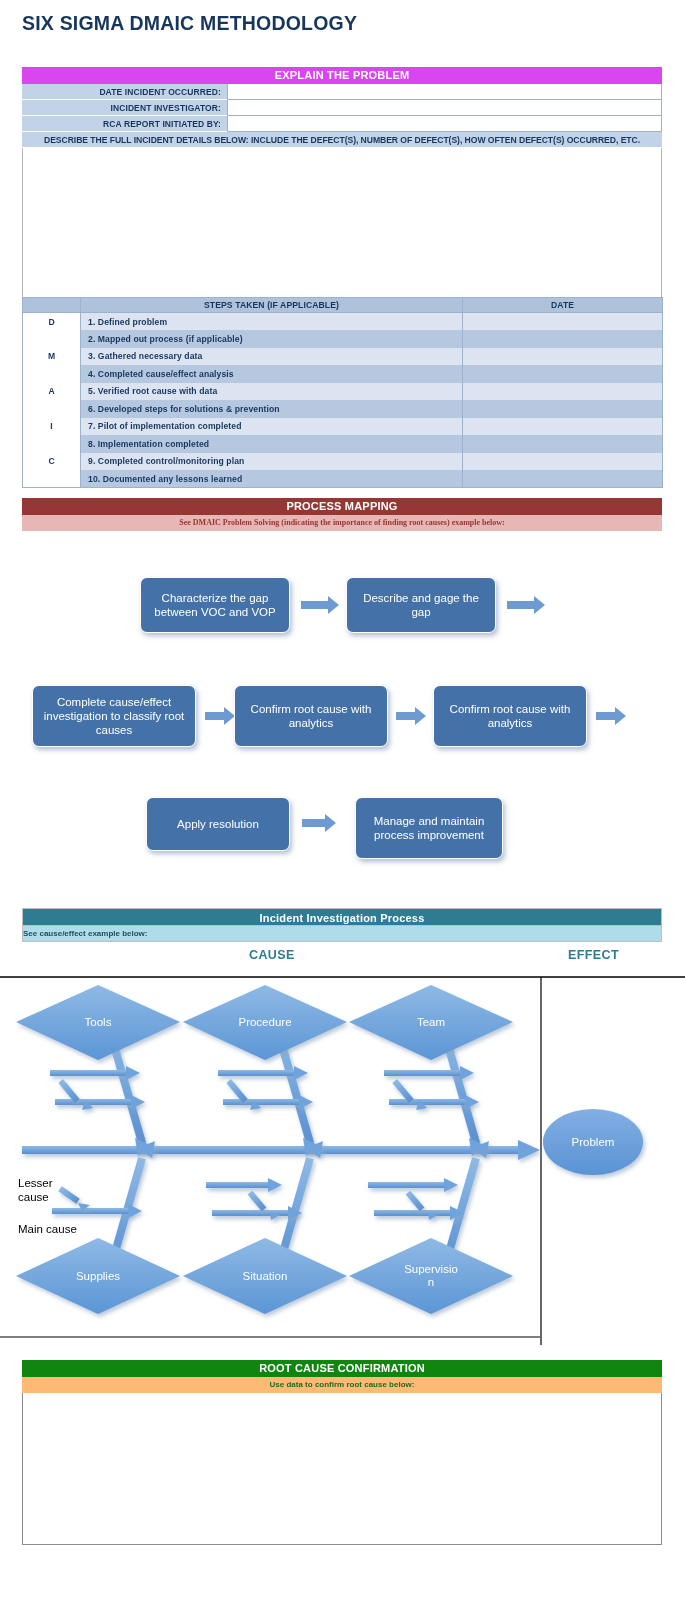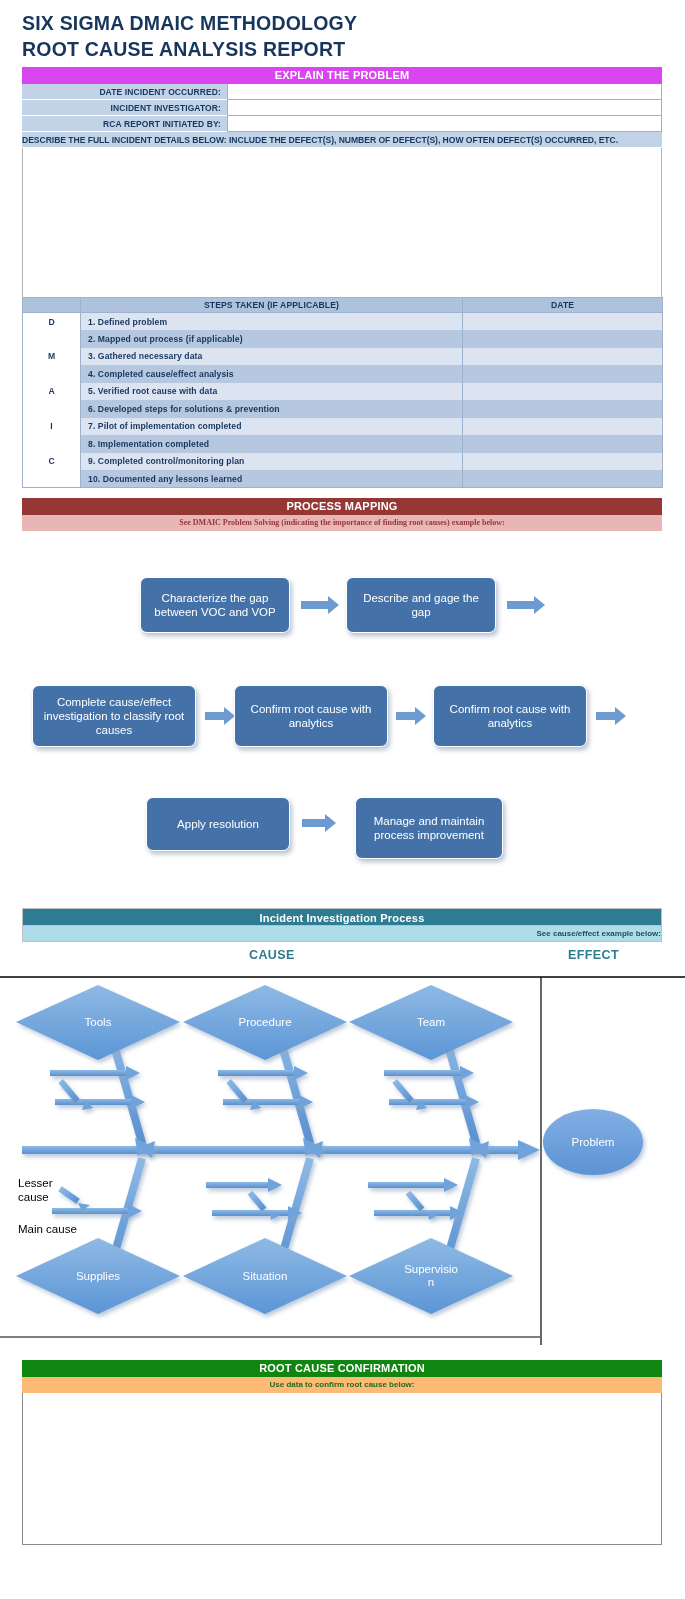--- a/index.html
+++ b/index.html
@@ -89,20 +89,21 @@
 
   .describe-band {
     box-sizing: border-box;
     width: 100%;
     background: #C2D3E8;
     color: #17365D;
     font-size: 8.6px;
     font-weight: bold;
     height: 16px;
     line-height: 16px;
+    text-align: center;
     border-bottom: 1px solid #ffffff;
     letter-spacing: -0.05px;
   }
   .describe-area {
     box-sizing: border-box;
     width: 100%;
     height: 155px;
     background: #ffffff;
     border: 1px solid #B5B5B5;
     border-top: none;
@@ -238,21 +239,21 @@
   }
   .sub-teal {
     box-sizing: border-box;
     width: 100%;
     background: #AEDDE9;
     color: #1F4E5F;
     font-size: 8px;
     font-weight: bold;
     height: 16px;
     line-height: 16px;
-    text-align: right;
+    text-align: left;
     border: 1px solid #BFBFBF;
     border-top: none;
   }
 
   .ce-label {
     position: absolute;
     font-size: 12.5px;
     font-weight: bold;
     color: #2E7C92;
     letter-spacing: 0.4px;
@@ -305,21 +306,20 @@
     font-family: "Liberation Sans", sans-serif;
     color: #17365D;
     padding: 3px;
   }
 </style>
 </head>
 <body>
 
 <div id="title-block">
   <div class="title-line">SIX SIGMA DMAIC METHODOLOGY</div>
-  <div class="title-line">ROOT CAUSE ANALYSIS REPORT</div>
 </div>
 
 <div class="panel" id="explain-panel" style="top:67px;">
   <div class="band band-dark">EXPLAIN THE PROBLEM</div>
 
   <div class="field-row">
     <div class="field-label">DATE INCIDENT OCCURRED:</div>
     <input class="field-value" type="text" value="" style="">
   </div>
   <div class="field-row">

